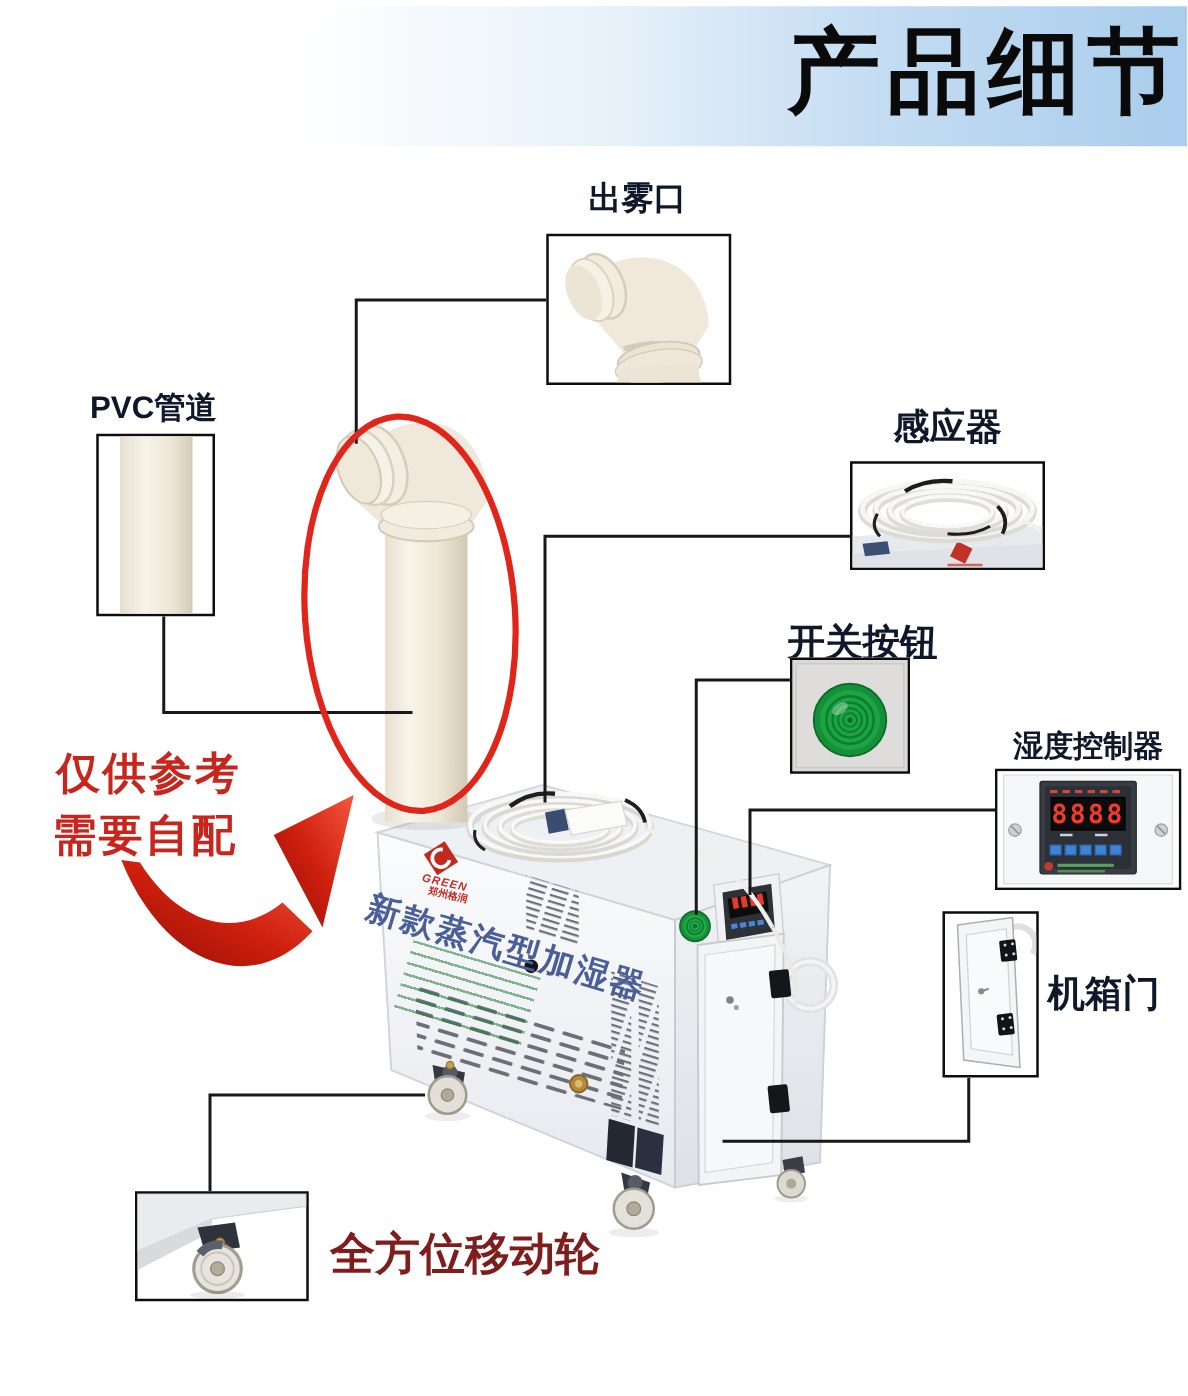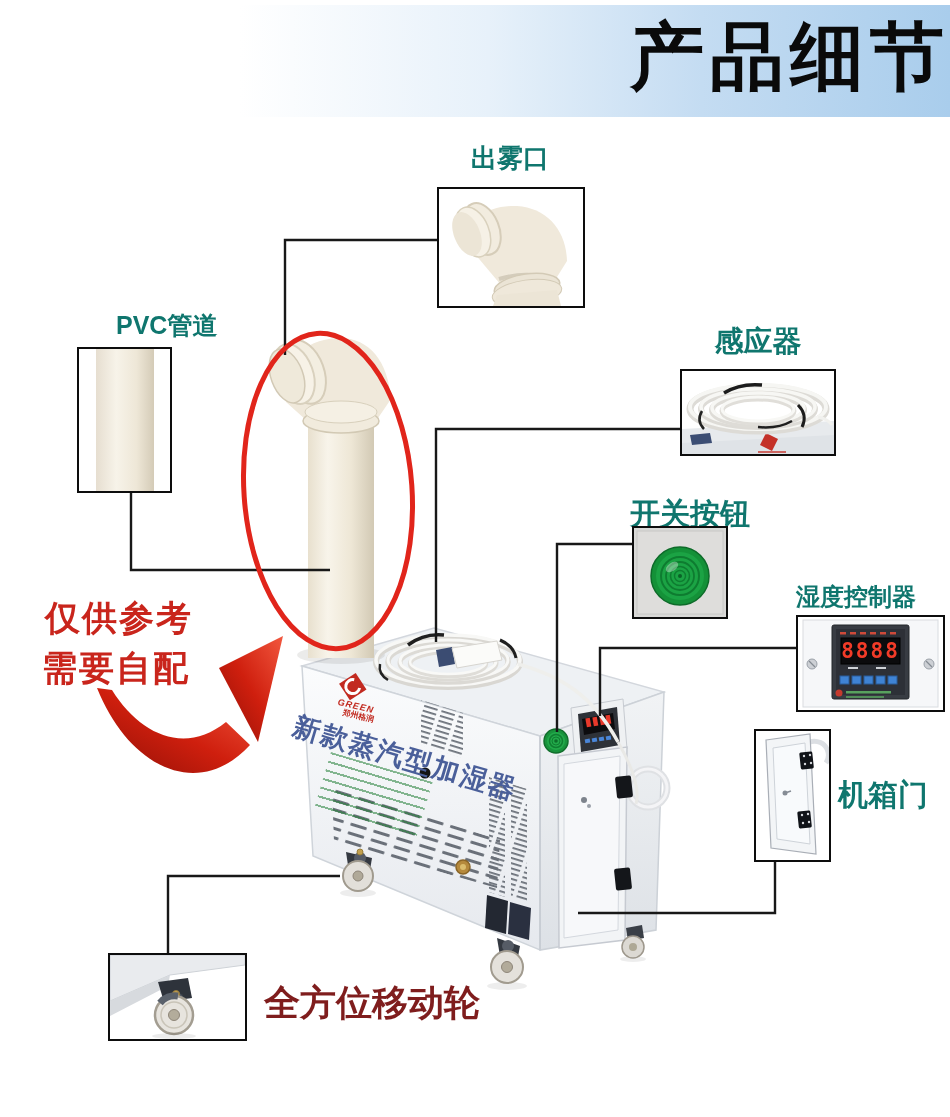--- a/index.html
+++ b/index.html
@@ -6,26 +6,26 @@
   .stage{position:relative;width:950px;height:1117px;background:#ffffff;overflow:hidden;
          font-family:"Liberation Sans","DejaVu Sans",sans-serif;}
   .abs{position:absolute;}
   
   .banner{left:240px;top:5px;width:710px;height:112px;
           background:linear-gradient(to right, rgba(255,255,255,0) 0%, #e7f1fa 35%, #c4dcf2 65%, #a9cdec 100%);}
   .banner-title{left:0;top:0;width:950px;height:112px;line-height:114px;text-align:right;
           box-sizing:border-box;font-size:74px;font-weight:bold;color:#0a0a0a;
           letter-spacing:6px;}
   
-  .lbl{color:#0f766e;font-weight:bold;white-space:nowrap;}
+  .lbl{color:#0f172a;font-weight:bold;white-space:nowrap;}
   .lbl-mist{left:430px;top:141px;width:160px;text-align:center;font-size:26px;}
-  .lbl-pvc{left:72px;top:309px;font-size:25px;margin-left:44px;}
+  .lbl-pvc{left:72px;top:309px;font-size:25px;}
   .lbl-sensor{left:698px;top:322px;width:120px;text-align:center;font-size:29px;}
   .lbl-switch{left:630px;top:494px;width:110px;text-align:center;font-size:30px;}
-  .lbl-controller{left:796px;top:581px;width:149px;font-size:24px;}
+  .lbl-controller{left:796px;top:581px;width:149px;text-align:center;font-size:24px;}
   .lbl-door{left:838px;top:775px;font-size:30px;}
   .lbl-wheel{left:264px;top:979px;font-size:36px;color:#7f1d1d;}
   
   .note{color:#c9251c;font-weight:bold;font-size:35px;letter-spacing:2px;white-space:nowrap;}
   .note1{left:45px;top:595px;}
   .note2{left:42px;top:645px;}
   
   .pbox{border:2px solid #0d0d0d;background:#ffffff;box-sizing:border-box;}
   .box-mist{left:437px;top:187px;width:148px;height:121px;}
   .box-pvc{left:77px;top:347px;width:95px;height:146px;}

